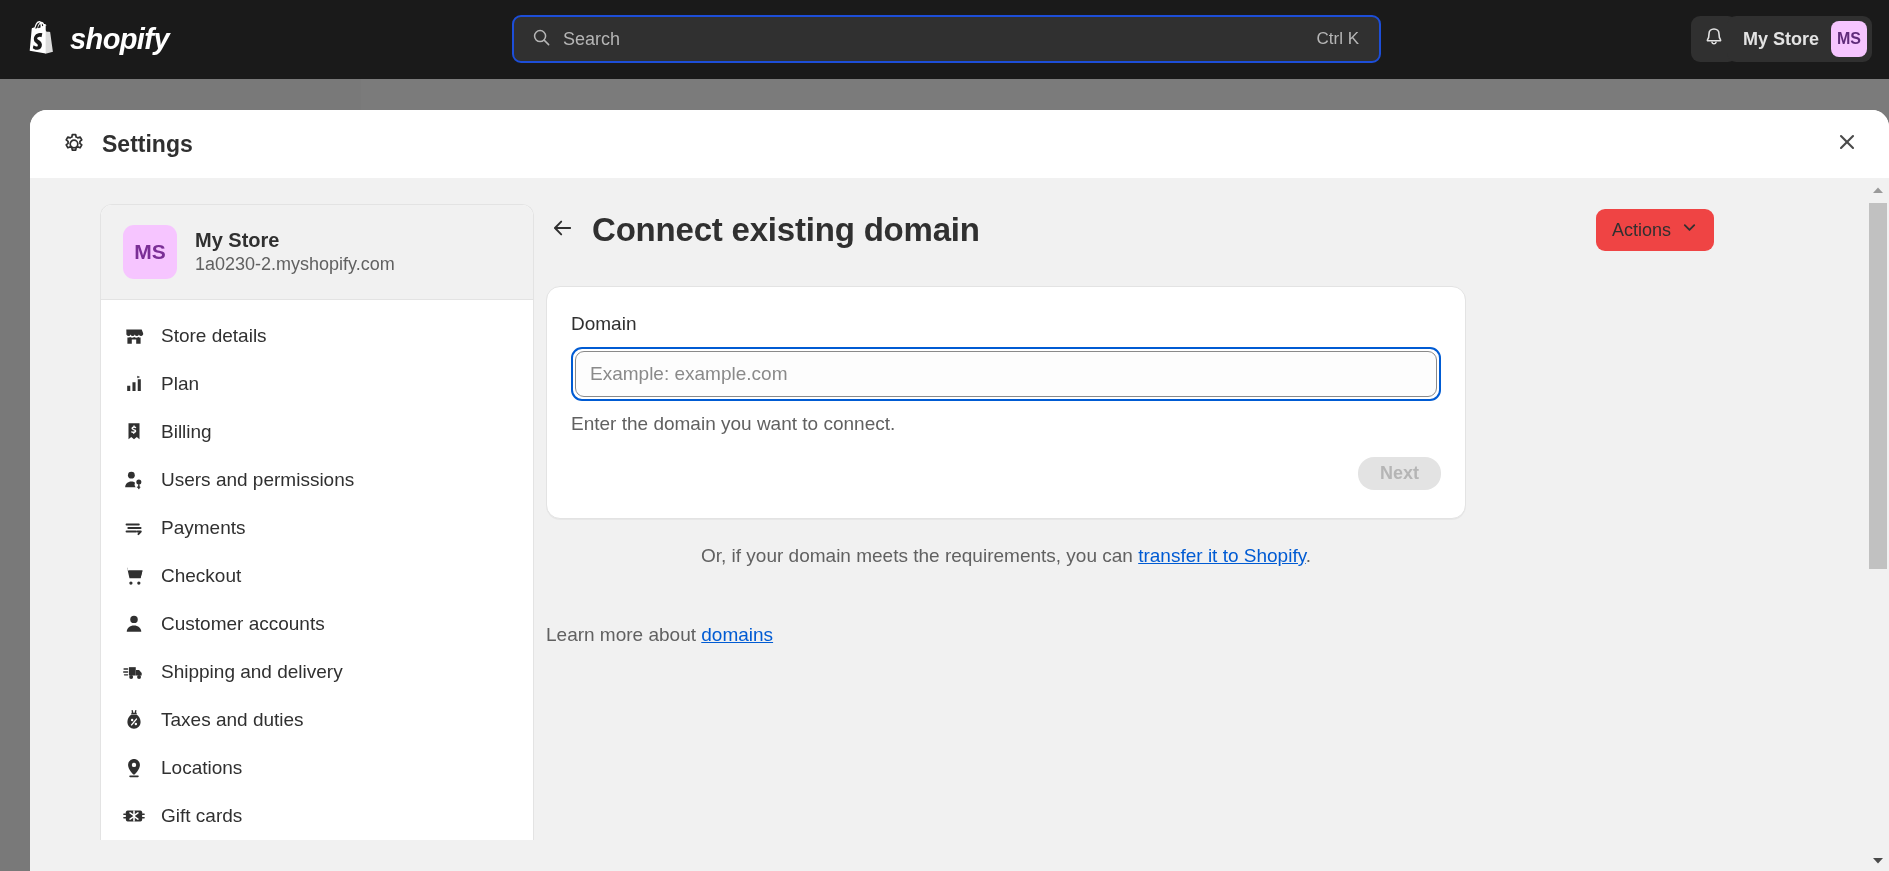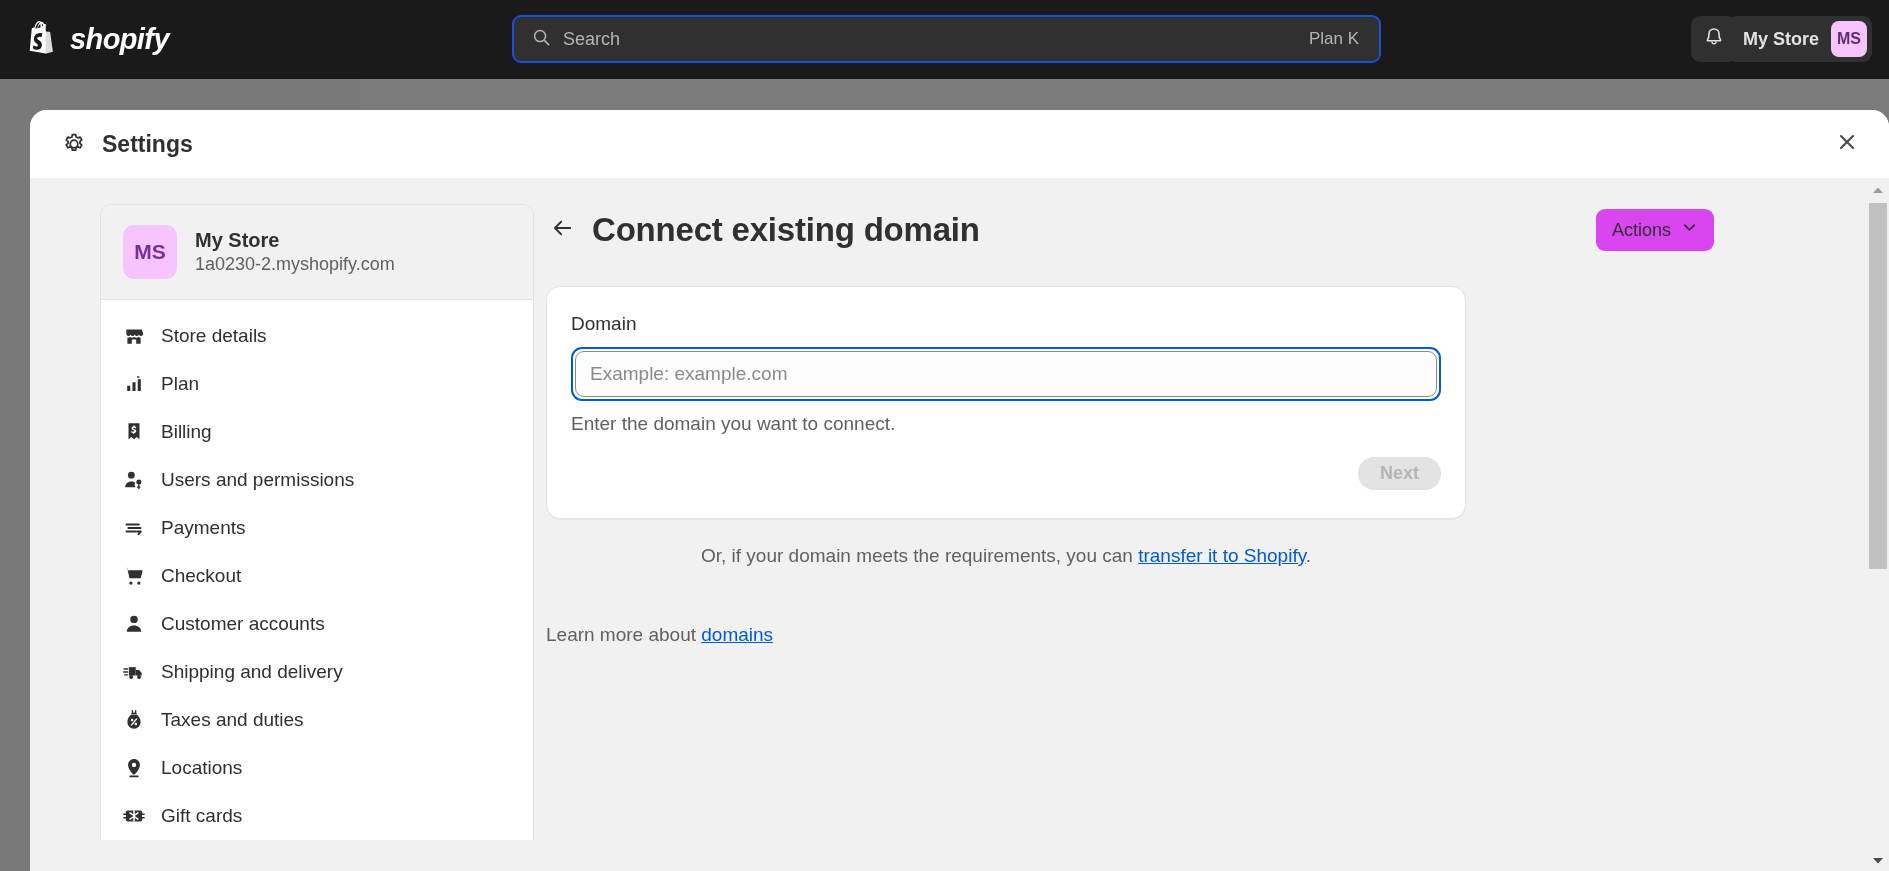--- a/index.html
+++ b/index.html
@@ -178,21 +178,21 @@
     display: flex; align-items: center; justify-content: center;
     cursor: pointer; border-radius: 8px;
     flex: 0 0 auto;
   }
   .back-icon { width: 22px; height: 22px; }
   .page-title {
     font-size: 33px; font-weight: 700; color: #303030;
     margin-left: 12px; flex: 1; letter-spacing: -0.2px;
   }
   .actions-btn {
-    background: #d946ef;
+    background: #ef4444;
     border: none;
     border-radius: 9px;
     height: 42px;
     padding: 0 16px;
     display: flex; align-items: center; gap: 10px;
     font-size: 18px; color: #303030;
     font-family: "Liberation Sans", sans-serif;
     cursor: pointer;
     flex: 0 0 auto;
   }
@@ -291,21 +291,21 @@
   </div>
 
   <div class="search-box">
     <span>
       <svg class="search-icon" viewBox="0 0 20 20" fill="none">
         <circle cx="8.5" cy="8.5" r="5.8" stroke="#b5b5b5" stroke-width="1.6"></circle>
         <line x1="12.8" y1="12.8" x2="17.5" y2="17.5" stroke="#b5b5b5" stroke-width="1.6" stroke-linecap="round"></line>
       </svg>
     </span>
     <span class="search-placeholder">Search</span>
-    <span class="search-shortcut">Plan K</span>
+    <span class="search-shortcut">Ctrl K</span>
   </div>
 
   <div class="bell-btn">
     <span>
       <svg class="bell-icon" viewBox="0 0 22 22" fill="none">
         <path d="M11 3c-3 0-5 2.1-5 5 0 3.6-.7 4.9-1.5 5.8-.3.3-.1.9.4.9h12.2c.5 0 .7-.6.4-.9C16.7 12.9 16 11.6 16 8c0-2.9-2-5-5-5z" stroke="#e3e3e3" stroke-width="1.6" stroke-linejoin="round"></path>
         <path d="M9 16.3c.2.9 1 1.5 2 1.5s1.8-.6 2-1.5" stroke="#e3e3e3" stroke-width="1.6" stroke-linecap="round"></path>
       </svg>
     </span>
   </div>

